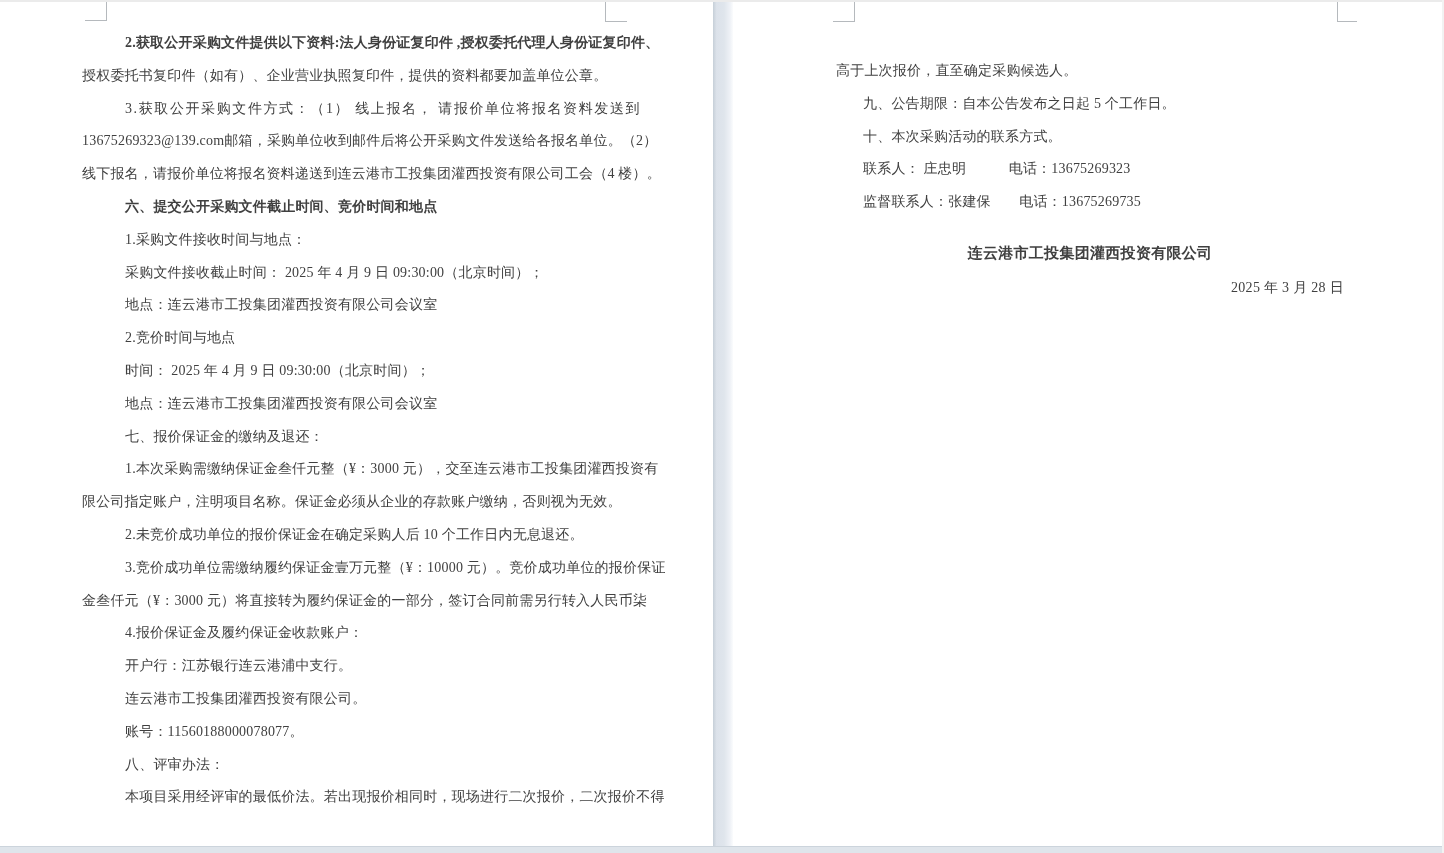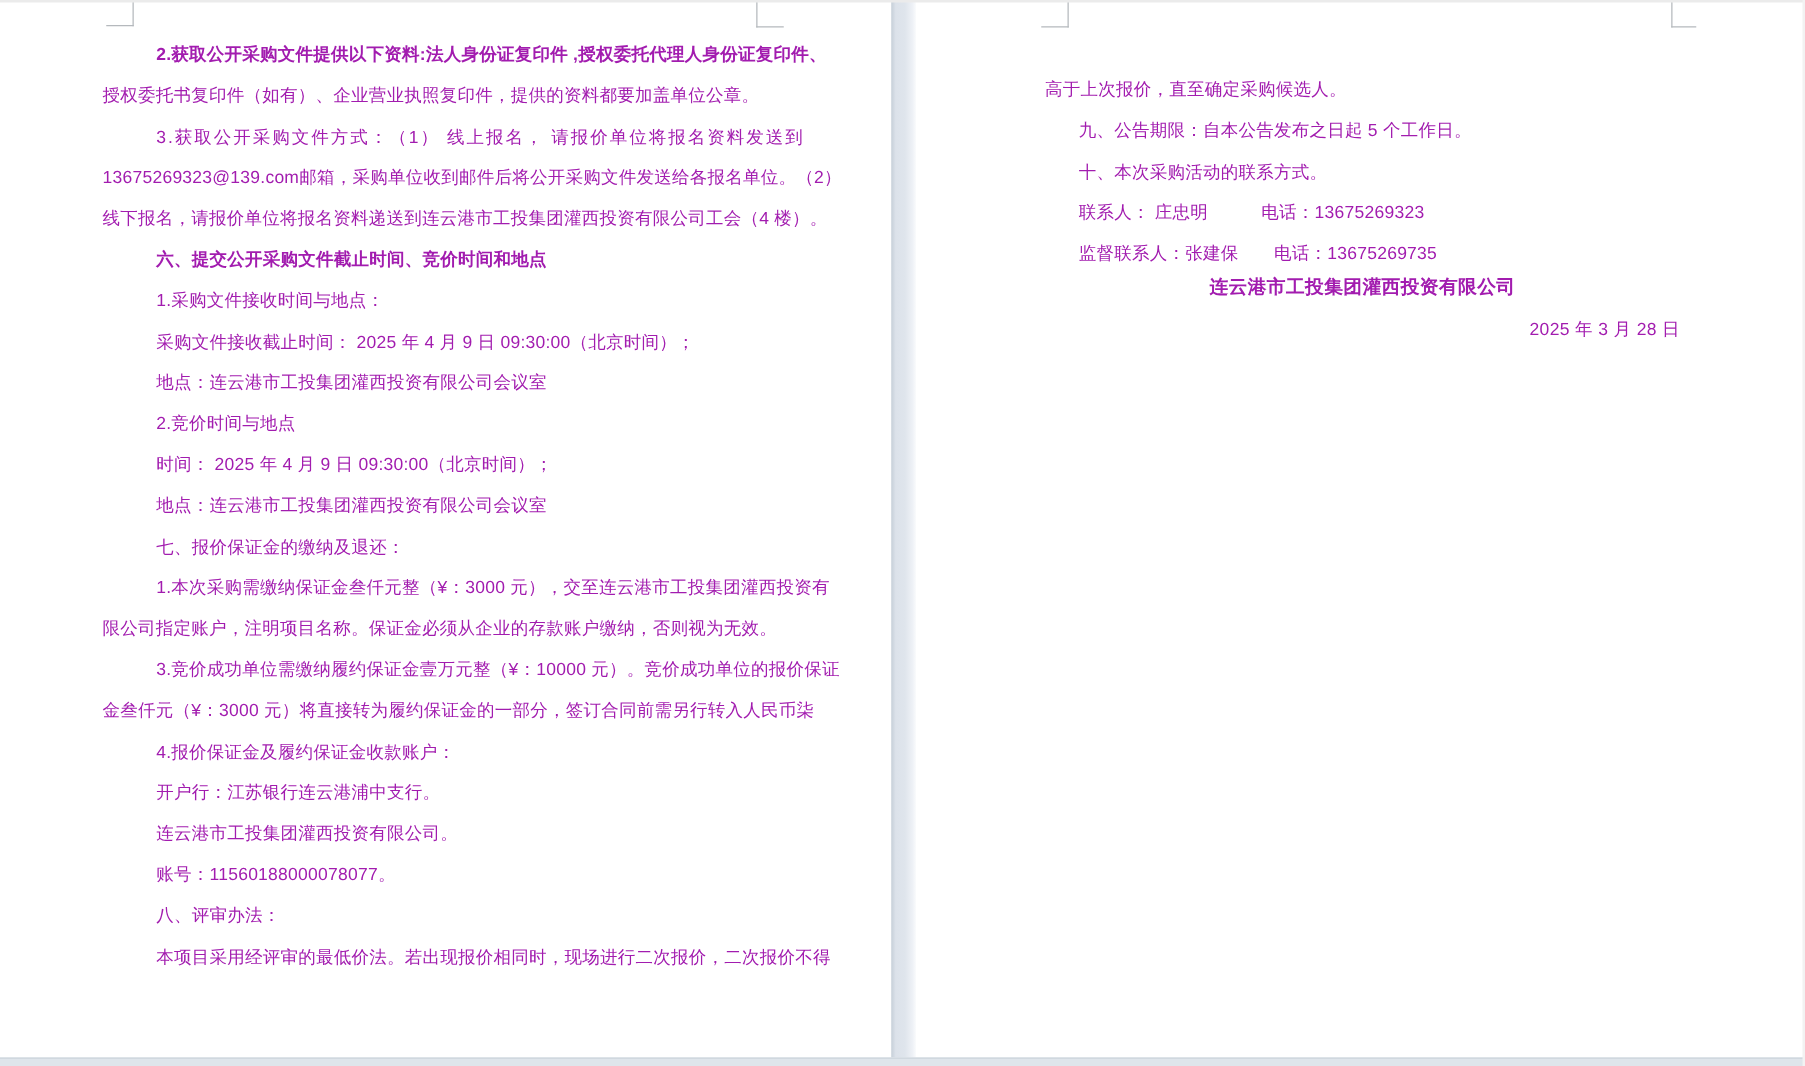--- a/index.html
+++ b/index.html
@@ -9,22 +9,22 @@
     height: 853px;
     overflow: hidden;
     background: #ffffff;
   }
   .screen {
     position: relative;
     width: 1444px;
     height: 853px;
     background: #ffffff;
     overflow: hidden;
-    font-family: Liberation Sans, sans-serif;
-    color: #a21caf;
+    font-family: Liberation Serif, serif;
+    color: #404040;
   }
   .top-edge {
     position: absolute;
     left: 0; top: 0;
     width: 100%; height: 2px;
     background: #ebebeb;
   }
   .right-edge {
     position: absolute;
     right: 0; top: 0;
@@ -88,20 +88,21 @@
   #page2-text .line.indent { padding-left: 27px; }
   .line.bold { font-weight: 700; }
   .line.spread { letter-spacing: 1.6px; }
 
   .sig-block {
     position: absolute;
     left: 836px;
     width: 508px;
     text-align: center;
     white-space: nowrap;
+    margin-top: 24px;
   }
   .sig-company {
     top: 220px;
     font-size: 15px;
     font-weight: 700;
     letter-spacing: 0.3px;
   }
   .sig-date {
     top: 255px;
     font-size: 14px;
@@ -133,20 +134,21 @@
       <div class="line indent bold">六、提交公开采购文件截止时间、竞价时间和地点</div>
       <div class="line indent">1.采购文件接收时间与地点：</div>
       <div class="line indent">采购文件接收截止时间： 2025 年 4 月 9 日 09:30:00（北京时间）；</div>
       <div class="line indent">地点：连云港市工投集团灌西投资有限公司会议室</div>
       <div class="line indent">2.竞价时间与地点</div>
       <div class="line indent">时间： 2025 年 4 月 9 日 09:30:00（北京时间）；</div>
       <div class="line indent">地点：连云港市工投集团灌西投资有限公司会议室</div>
       <div class="line indent">七、报价保证金的缴纳及退还：</div>
       <div class="line indent">1.本次采购需缴纳保证金叁仟元整（¥：3000 元），交至连云港市工投集团灌西投资有</div>
       <div class="line">限公司指定账户，注明项目名称。保证金必须从企业的存款账户缴纳，否则视为无效。</div>
+      <div class="line indent">2.未竞价成功单位的报价保证金在确定采购人后 10 个工作日内无息退还。</div>
       <div class="line indent">3.竞价成功单位需缴纳履约保证金壹万元整（¥：10000 元）。竞价成功单位的报价保证</div>
       <div class="line">金叁仟元（¥：3000 元）将直接转为履约保证金的一部分，签订合同前需另行转入人民币柒</div>
       <div class="line indent">4.报价保证金及履约保证金收款账户：</div>
       <div class="line indent">开户行：江苏银行连云港浦中支行。</div>
       <div class="line indent">连云港市工投集团灌西投资有限公司。</div>
       <div class="line indent">账号：11560188000078077。</div>
       <div class="line indent">八、评审办法：</div>
       <div class="line indent">本项目采用经评审的最低价法。若出现报价相同时，现场进行二次报价，二次报价不得</div>
     </div>
 

